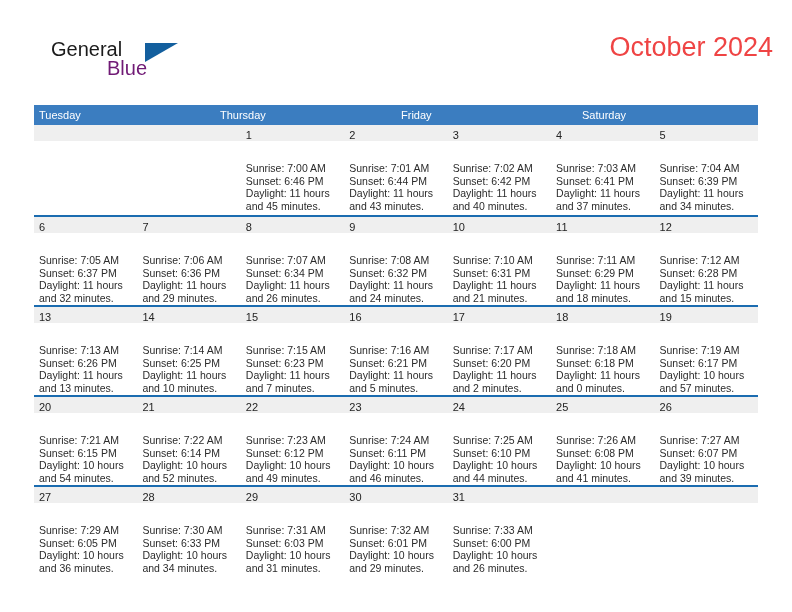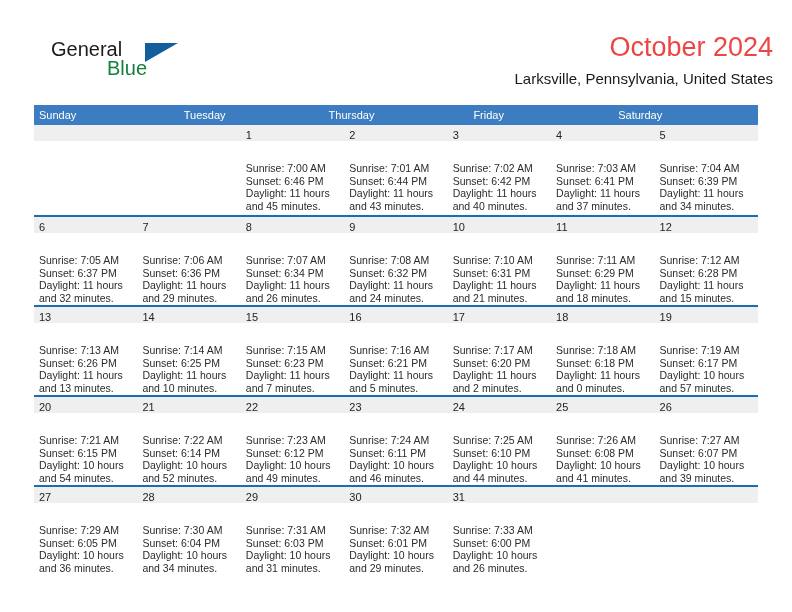--- a/index.html
+++ b/index.html
@@ -45,21 +45,21 @@
     font-size: 20px;
     letter-spacing: 0px;
     color: #1b1b1b;
     font-family: "Liberation Sans", sans-serif;
   }
   .logo-blue {
     position: absolute;
     left: 56px;
     top: 19px;
     font-size: 20px;
-    color: #15803d;
+    color: #701a75;
     font-family: "Liberation Sans", sans-serif;
   }
   .logo-triangle {
     position: absolute;
     left: 94px;
     top: 5px;
     width: 0;
     height: 0;
     border-left: 33px solid #135f9e;
     border-bottom: 19px solid transparent;
@@ -165,28 +165,26 @@
   <div class="header">
 
     <div class="logo">
       <span class="logo-general">General</span>
       <span class="logo-triangle"></span>
       <span class="logo-blue">Blue</span>
     </div>
 
     <div class="title-block">
       <div class="month-title">October 2024</div>
-      <div class="location-title">Larksville, Pennsylvania, United States</div>
     </div>
 
   </div>
 
   <div class="calendar">
     <div class="weekday-row">
-        <div class="weekday">Sunday</div>
         <div class="weekday">Tuesday</div>
         <div class="weekday">Thursday</div>
         <div class="weekday">Friday</div>
         <div class="weekday">Saturday</div>
       </div>
     <div class="weeks">
         <div class="week-row">
           <div class="day-cell empty">
             <div class="day-number-band"><span class="day-number"></span></div>
           </div>
@@ -441,21 +439,21 @@
               <div>Sunrise: 7:29 AM</div>
               <div>Sunset: 6:05 PM</div>
               <div>Daylight: 10 hours</div>
               <div>and 36 minutes.</div>
             </div>
           </div>
           <div class="day-cell">
             <div class="day-number-band"><span class="day-number">28</span></div>
             <div class="day-info">
               <div>Sunrise: 7:30 AM</div>
-              <div>Sunset: 6:04 PM</div>
+              <div>Sunset: 6:33 PM</div>
               <div>Daylight: 10 hours</div>
               <div>and 34 minutes.</div>
             </div>
           </div>
           <div class="day-cell">
             <div class="day-number-band"><span class="day-number">29</span></div>
             <div class="day-info">
               <div>Sunrise: 7:31 AM</div>
               <div>Sunset: 6:03 PM</div>
               <div>Daylight: 10 hours</div>

